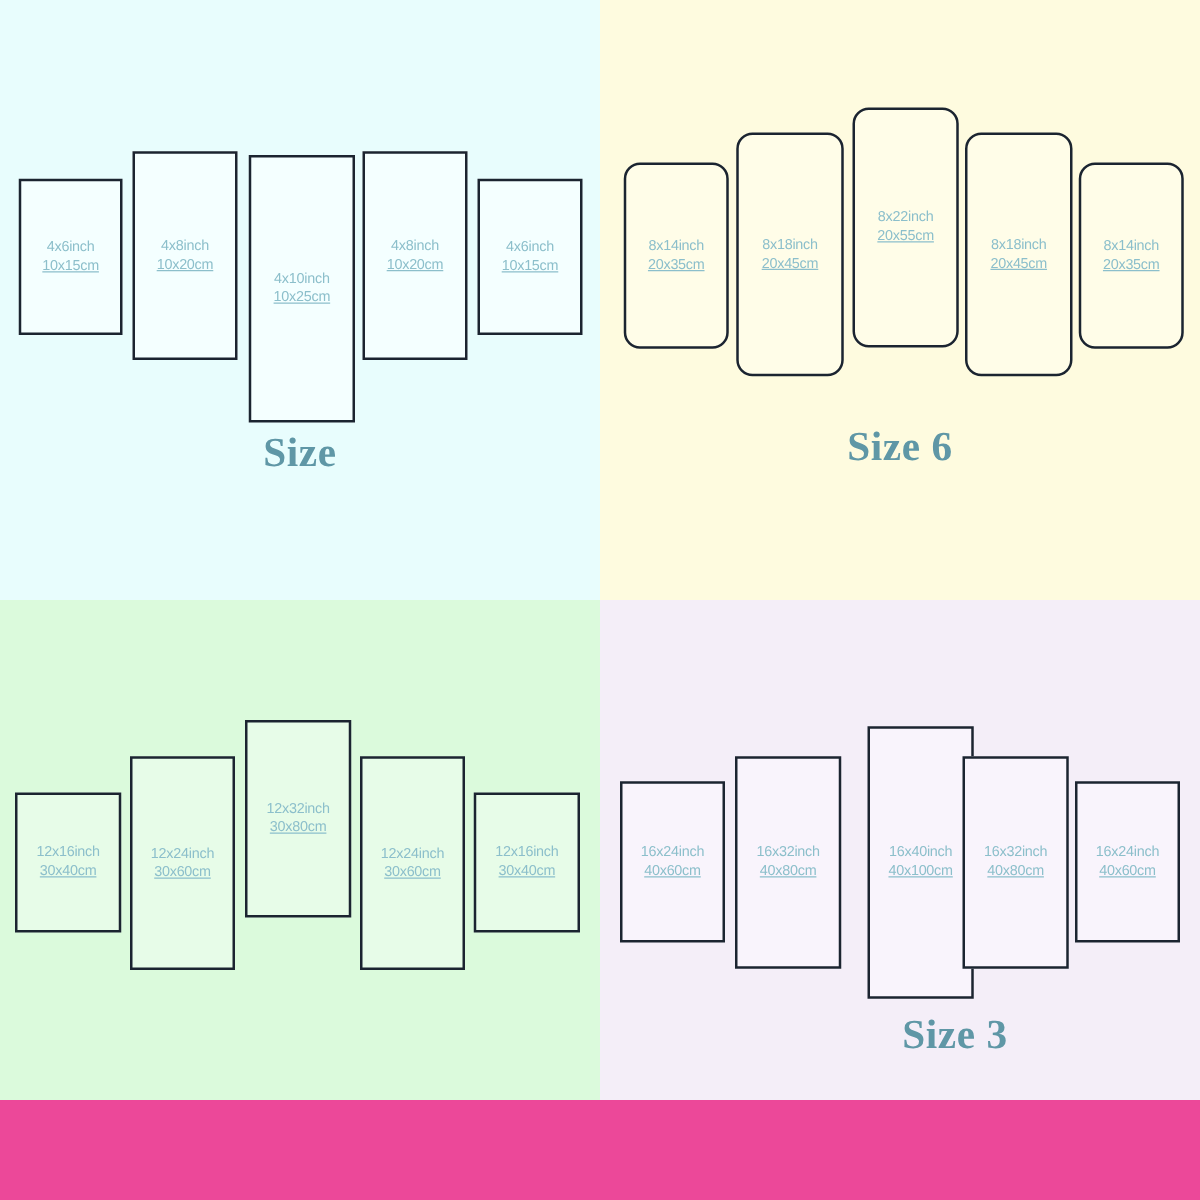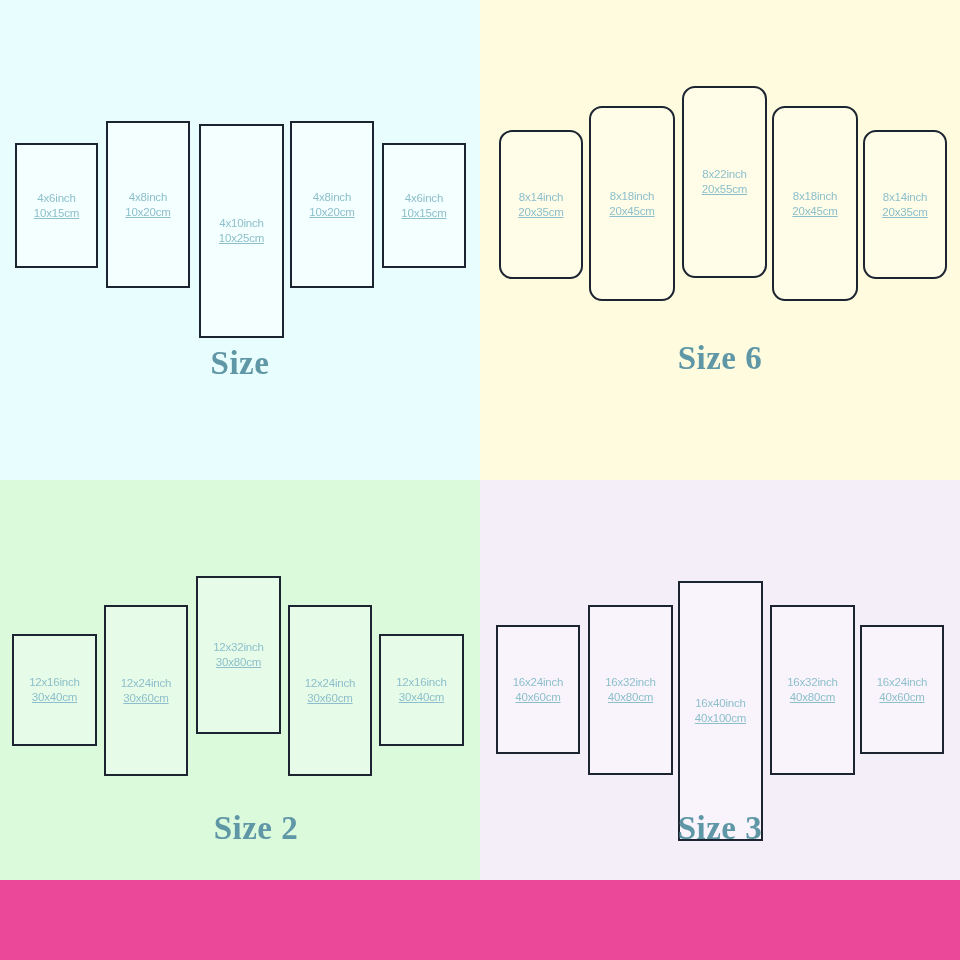--- a/index.html
+++ b/index.html
@@ -109,32 +109,31 @@
         <div class="panel bg-mint" style="left: 196px; top: 96px; width: 85px; height: 158px; border-color: rgb(27, 36, 48); background: rgb(231, 252, 232);">
           <div class="panel-label" style="color: rgb(140, 191, 203);"><span>12x32inch</span><span class="ln2">30x80cm</span></div>
         </div>
         <div class="panel bg-mint" style="left: 288px; top: 125px; width: 84px; height: 171px; border-color: rgb(27, 36, 48); background: rgb(231, 252, 232);">
           <div class="panel-label" style="color: rgb(140, 191, 203);"><span>12x24inch</span><span class="ln2">30x60cm</span></div>
         </div>
         <div class="panel bg-mint" style="left: 379px; top: 154px; width: 85px; height: 112px; border-color: rgb(27, 36, 48); background: rgb(231, 252, 232);">
           <div class="panel-label" style="color: rgb(140, 191, 203);"><span>12x16inch</span><span class="ln2">30x40cm</span></div>
         </div>
       </div>
-    <div class="size-title" style="top: 330px; color: rgb(95, 151, 166);">Size 2</div>
   </div>
 
-  <div class="quadrant" id="q3" style="background: rgb(244, 238, 248);">
+  <div class="quadrant" id="q3" style="background: rgb(244, 238, 248); padding-left: 44px;">
     <div class="panels">
         <div class="panel bg-lav" style="left: 16px; top: 145px; width: 84px; height: 129px; border-color: rgb(27, 36, 48); background: rgb(249, 244, 252);">
           <div class="panel-label" style="color: rgb(140, 191, 203);"><span>16x24inch</span><span class="ln2">40x60cm</span></div>
         </div>
         <div class="panel bg-lav" style="left: 108px; top: 125px; width: 85px; height: 170px; border-color: rgb(27, 36, 48); background: rgb(249, 244, 252);">
           <div class="panel-label" style="color: rgb(140, 191, 203);"><span>16x32inch</span><span class="ln2">40x80cm</span></div>
         </div>
-        <div class="panel bg-lav" style="left: 198px; top: 101px; width: 85px; height: 260px; border-color: rgb(27, 36, 48); background: rgb(249, 244, 252);">
+        <div class="panel bg-lav" style="left: 214px; top: 101px; width: 85px; height: 218px; border-color: rgb(27, 36, 48); background: rgb(249, 244, 252);">
           <div class="panel-label" style="color: rgb(140, 191, 203);"><span>16x40inch</span><span class="ln2">40x100cm</span></div>
         </div>
         <div class="panel bg-lav" style="left: 290px; top: 125px; width: 85px; height: 170px; border-color: rgb(27, 36, 48); background: rgb(249, 244, 252);">
           <div class="panel-label" style="color: rgb(140, 191, 203);"><span>16x32inch</span><span class="ln2">40x80cm</span></div>
         </div>
         <div class="panel bg-lav" style="left: 380px; top: 145px; width: 84px; height: 129px; border-color: rgb(27, 36, 48); background: rgb(249, 244, 252);">
           <div class="panel-label" style="color: rgb(140, 191, 203);"><span>16x24inch</span><span class="ln2">40x60cm</span></div>
         </div>
       </div>
     <div class="size-title" style="top: 330px; color: rgb(95, 151, 166); text-align: center;">Size 3</div>

